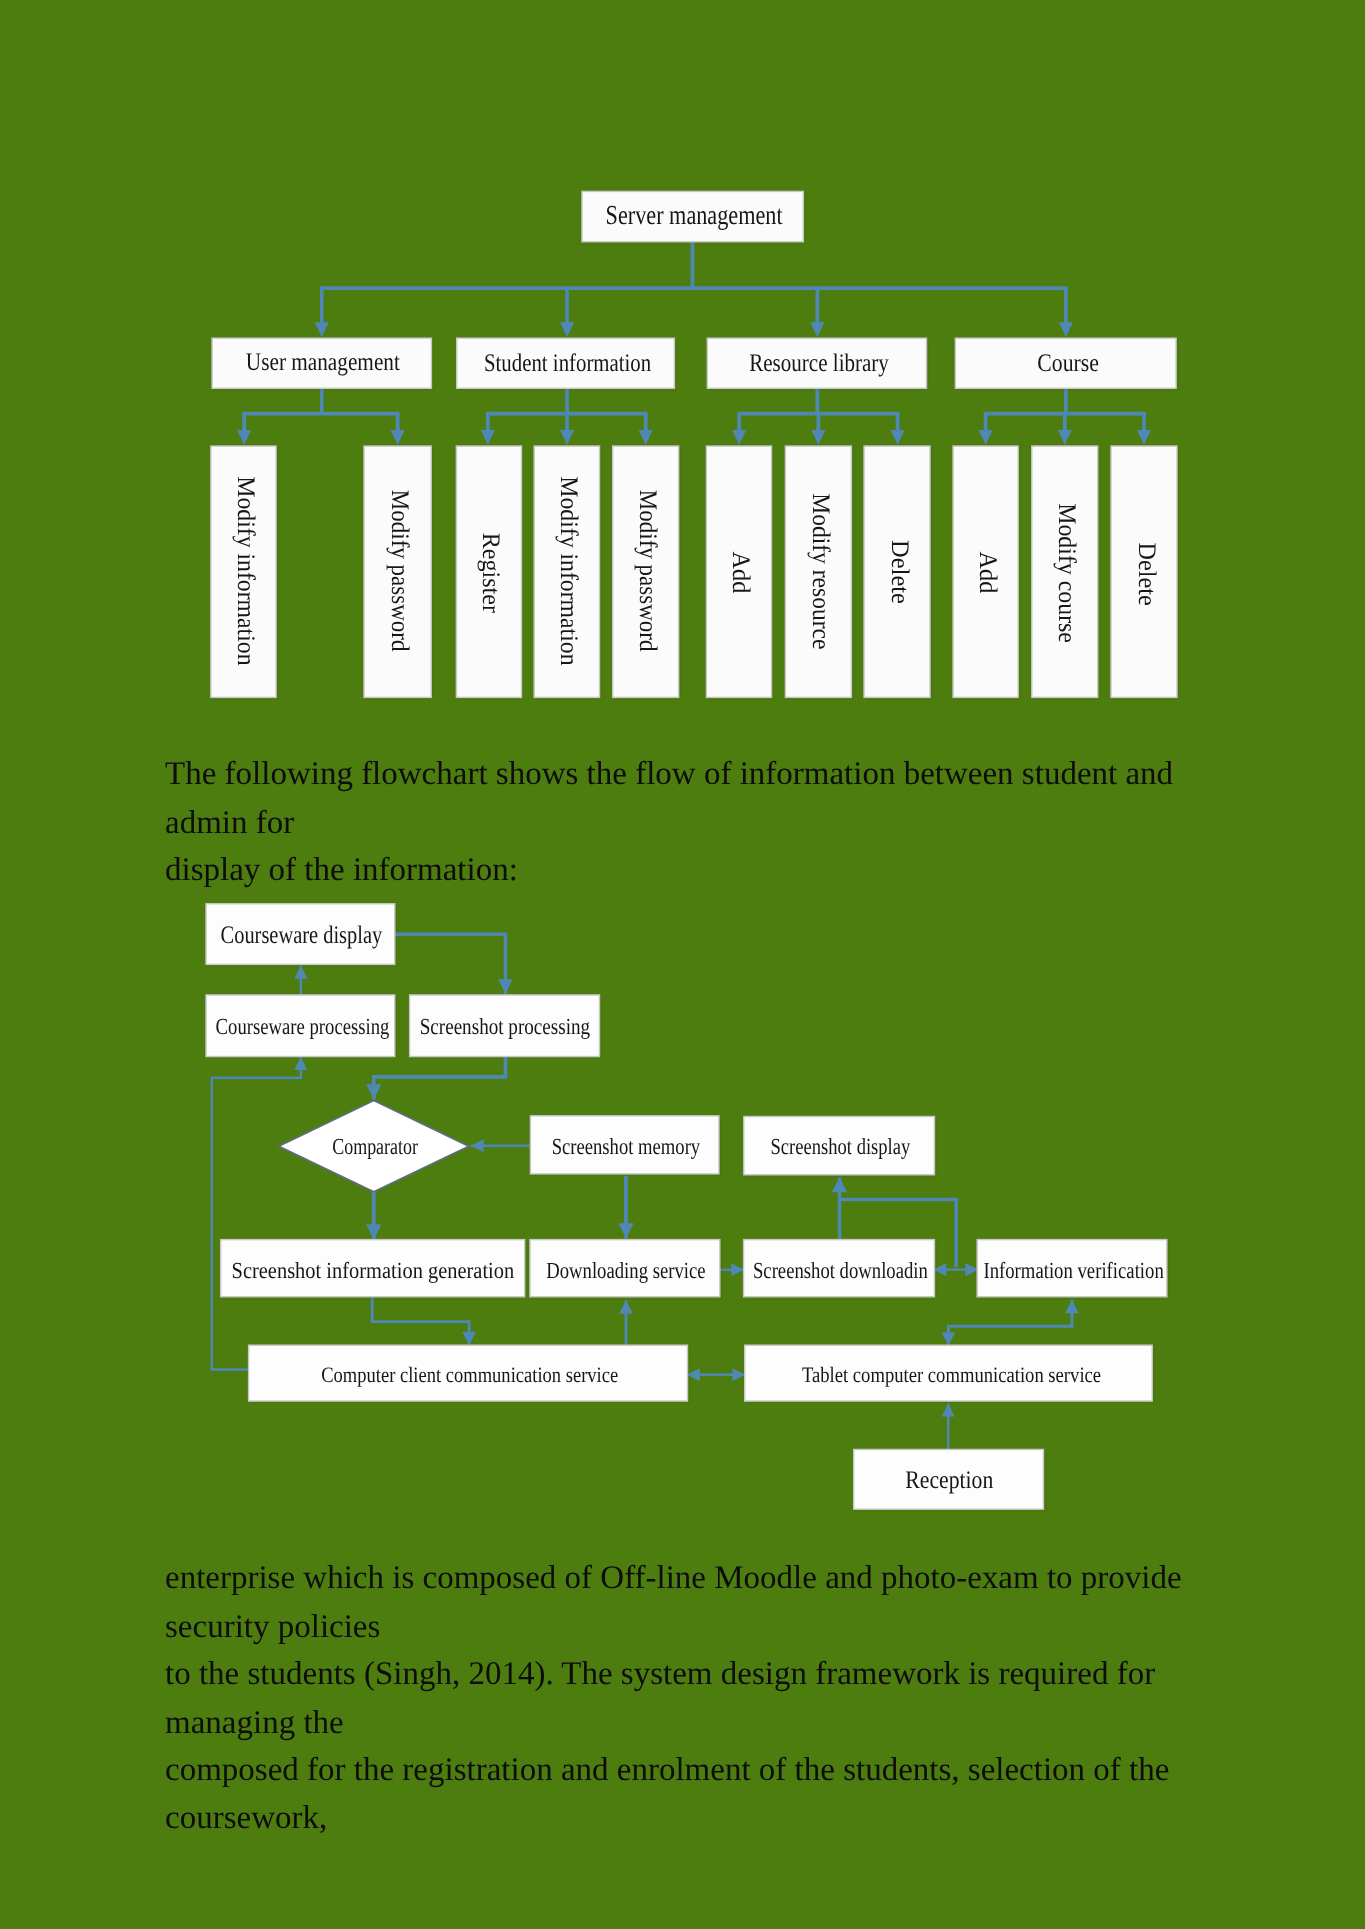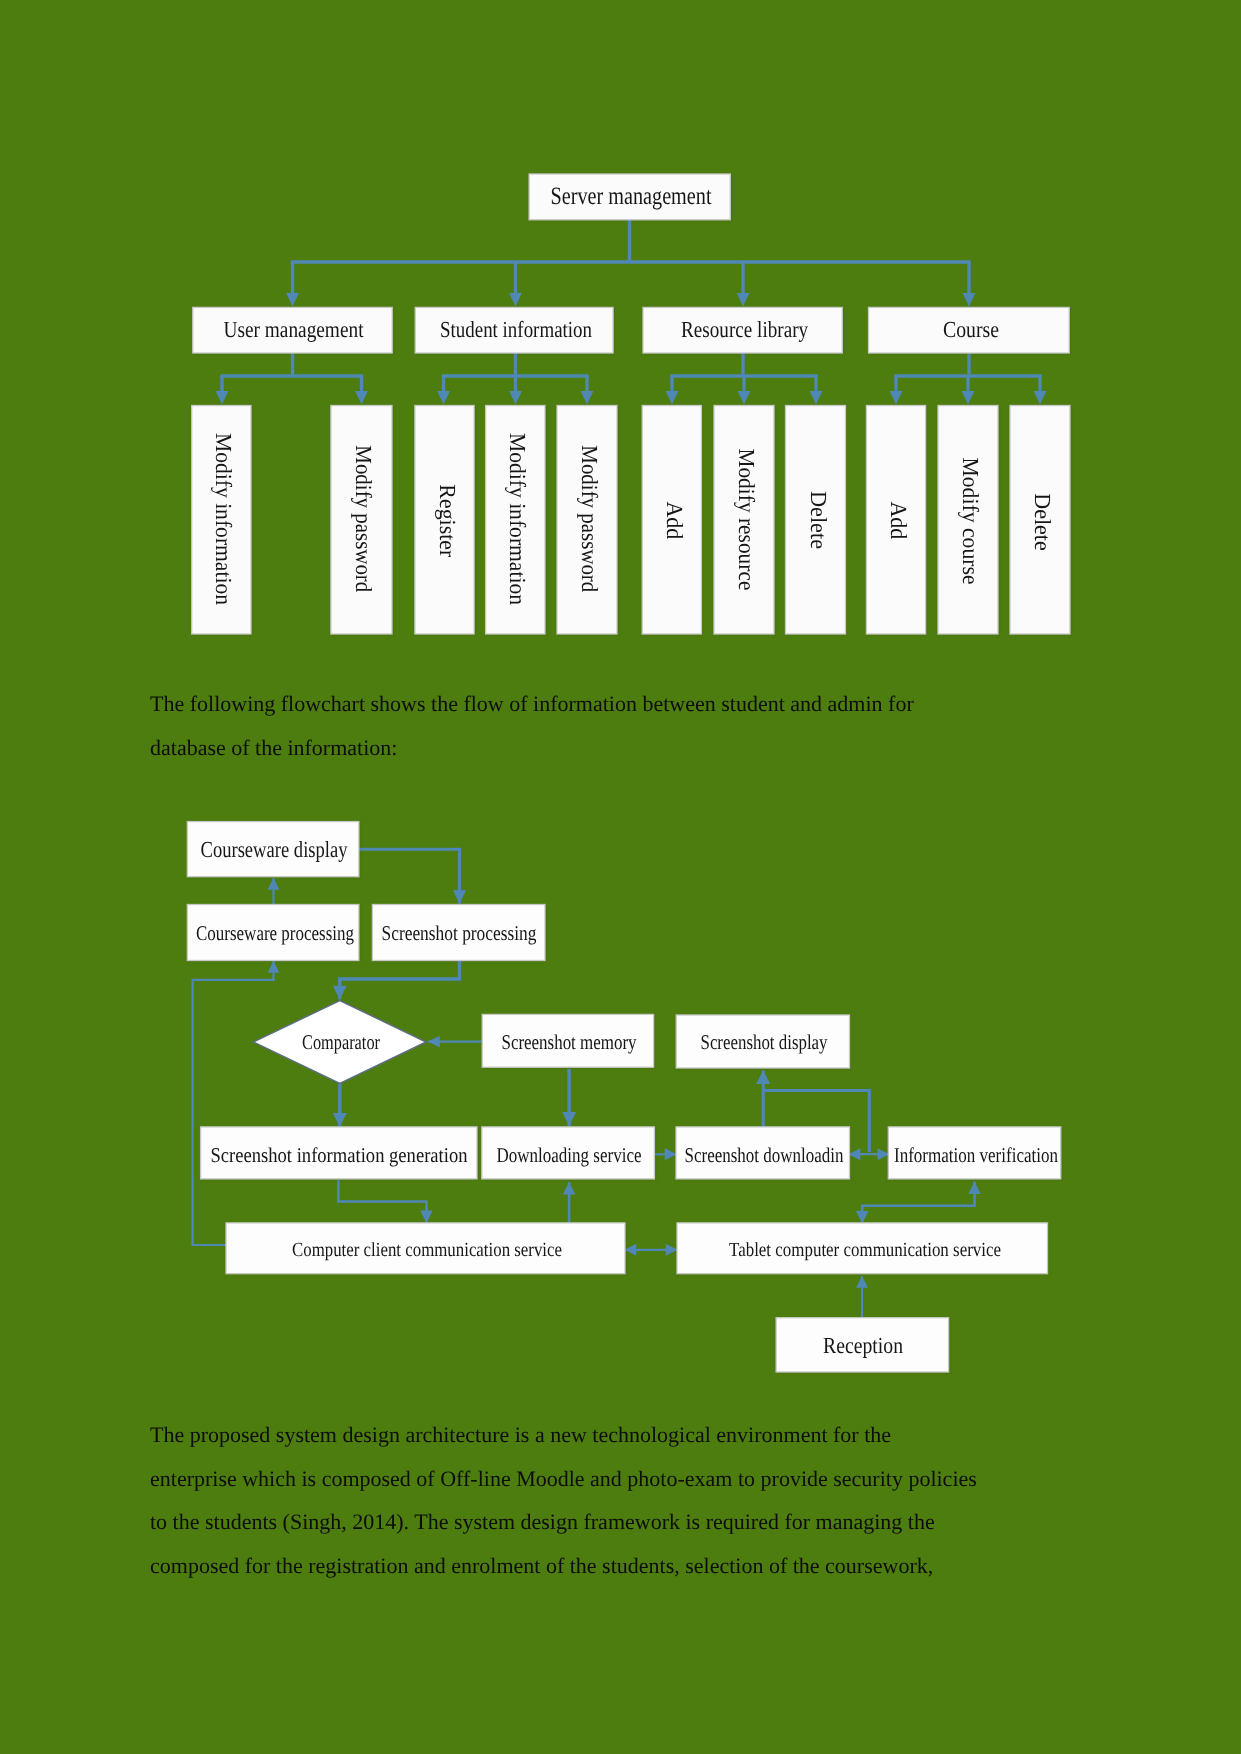--- a/index.html
+++ b/index.html
@@ -1,20 +1,20 @@
 <!DOCTYPE html>
 <html><head>
 <meta charset="utf-8">
 <title>Document page</title>
 <style>
   html,body{margin:0;padding:0;background:#ffffff;}
   body{width:1241px;height:1754px;font-family:"Liberation Serif",serif;
        -webkit-font-smoothing:antialiased;text-rendering:geometricPrecision;}
   .page{position:relative;width:1241px;height:1754px;overflow:hidden;background:#4d7c0f;}
-  .para{position:absolute;font-size:22px;line-height:43.5px;color:#0d0d0d;}
+  .para{position:absolute;font-size:30px;line-height:43.5px;color:#0d0d0d;}
   .fig{position:absolute;left:0;top:0;}
   .fig svg{display:block;}
   .nodetext{font-family:"Liberation Serif",serif;fill:#161616;}
   .boxshadow{filter:drop-shadow(1.6px 1.6px 1.0px rgba(0,0,0,0.05));}
 </style>
 </head>
 <body>
 
 <div class="page">
 
@@ -132,21 +132,21 @@
         </g>
         <g>
           <rect class="boxshadow" x="1010" y="405.5" width="60" height="228.5" fill="#fbfbfb" stroke="#c8c8c8" stroke-width="1.3"></rect>
           <text class="nodetext" x="0" y="0" font-size="23" text-anchor="middle" textLength="57.5" lengthAdjust="spacingAndGlyphs" transform="translate(1035 522) rotate(90)">Delete</text>
         </g>
       </svg>
     </div>
 
   <div class="para" style="left:150px;top:682px;width:990px;">
     <div>The following flowchart shows the flow of information between student and admin for</div>
-    <div>database of the information:</div>
+    <div>display of the information:</div>
   </div>
 
   <div class="fig" id="fig2">
       <svg width="1241" height="1754" viewBox="0 0 1241 1754">
         <g>
           <path d="M 359 849.3 L 459.5 849.3 L 459.5 903.5" fill="none" stroke="#4f87b5" stroke-width="3.1" stroke-linejoin="miter" stroke-linecap="butt"></path>
           <path d="M 452.82 890.23 L 466.18 890.23 L 459.5 903.5 Z" fill="#4f87b5"></path>
         </g>
         <g>
           <path d="M 273.5 906 L 273.5 878" fill="none" stroke="#4f87b5" stroke-width="2.2" stroke-linejoin="miter" stroke-linecap="butt"></path>
@@ -259,19 +259,18 @@
           <text class="nodetext" x="865" y="1256" font-size="20" text-anchor="middle" textLength="272" lengthAdjust="spacingAndGlyphs">Tablet computer communication service</text>
         </g>
         <g>
           <rect class="boxshadow" x="776.1" y="1317.7" width="172.5" height="54.3" fill="#fdfdfd" stroke="#c8c8c8" stroke-width="1.3"></rect>
           <text class="nodetext" x="863" y="1353" font-size="23" text-anchor="middle" textLength="80" lengthAdjust="spacingAndGlyphs">Reception</text>
         </g>
       </svg>
     </div>
 
   <div class="para" style="left:150px;top:1413px;width:1000px;">
-    <div>The proposed system design architecture is a new technological environment for the</div>
     <div>enterprise which is composed of Off-line Moodle and photo-exam to provide security policies</div>
     <div>to the students (Singh, 2014). The system design framework is required for managing the</div>
     <div>composed for the registration and enrolment of the students, selection of the coursework,</div>
   </div>
 
 </div>
 
 </body></html>

